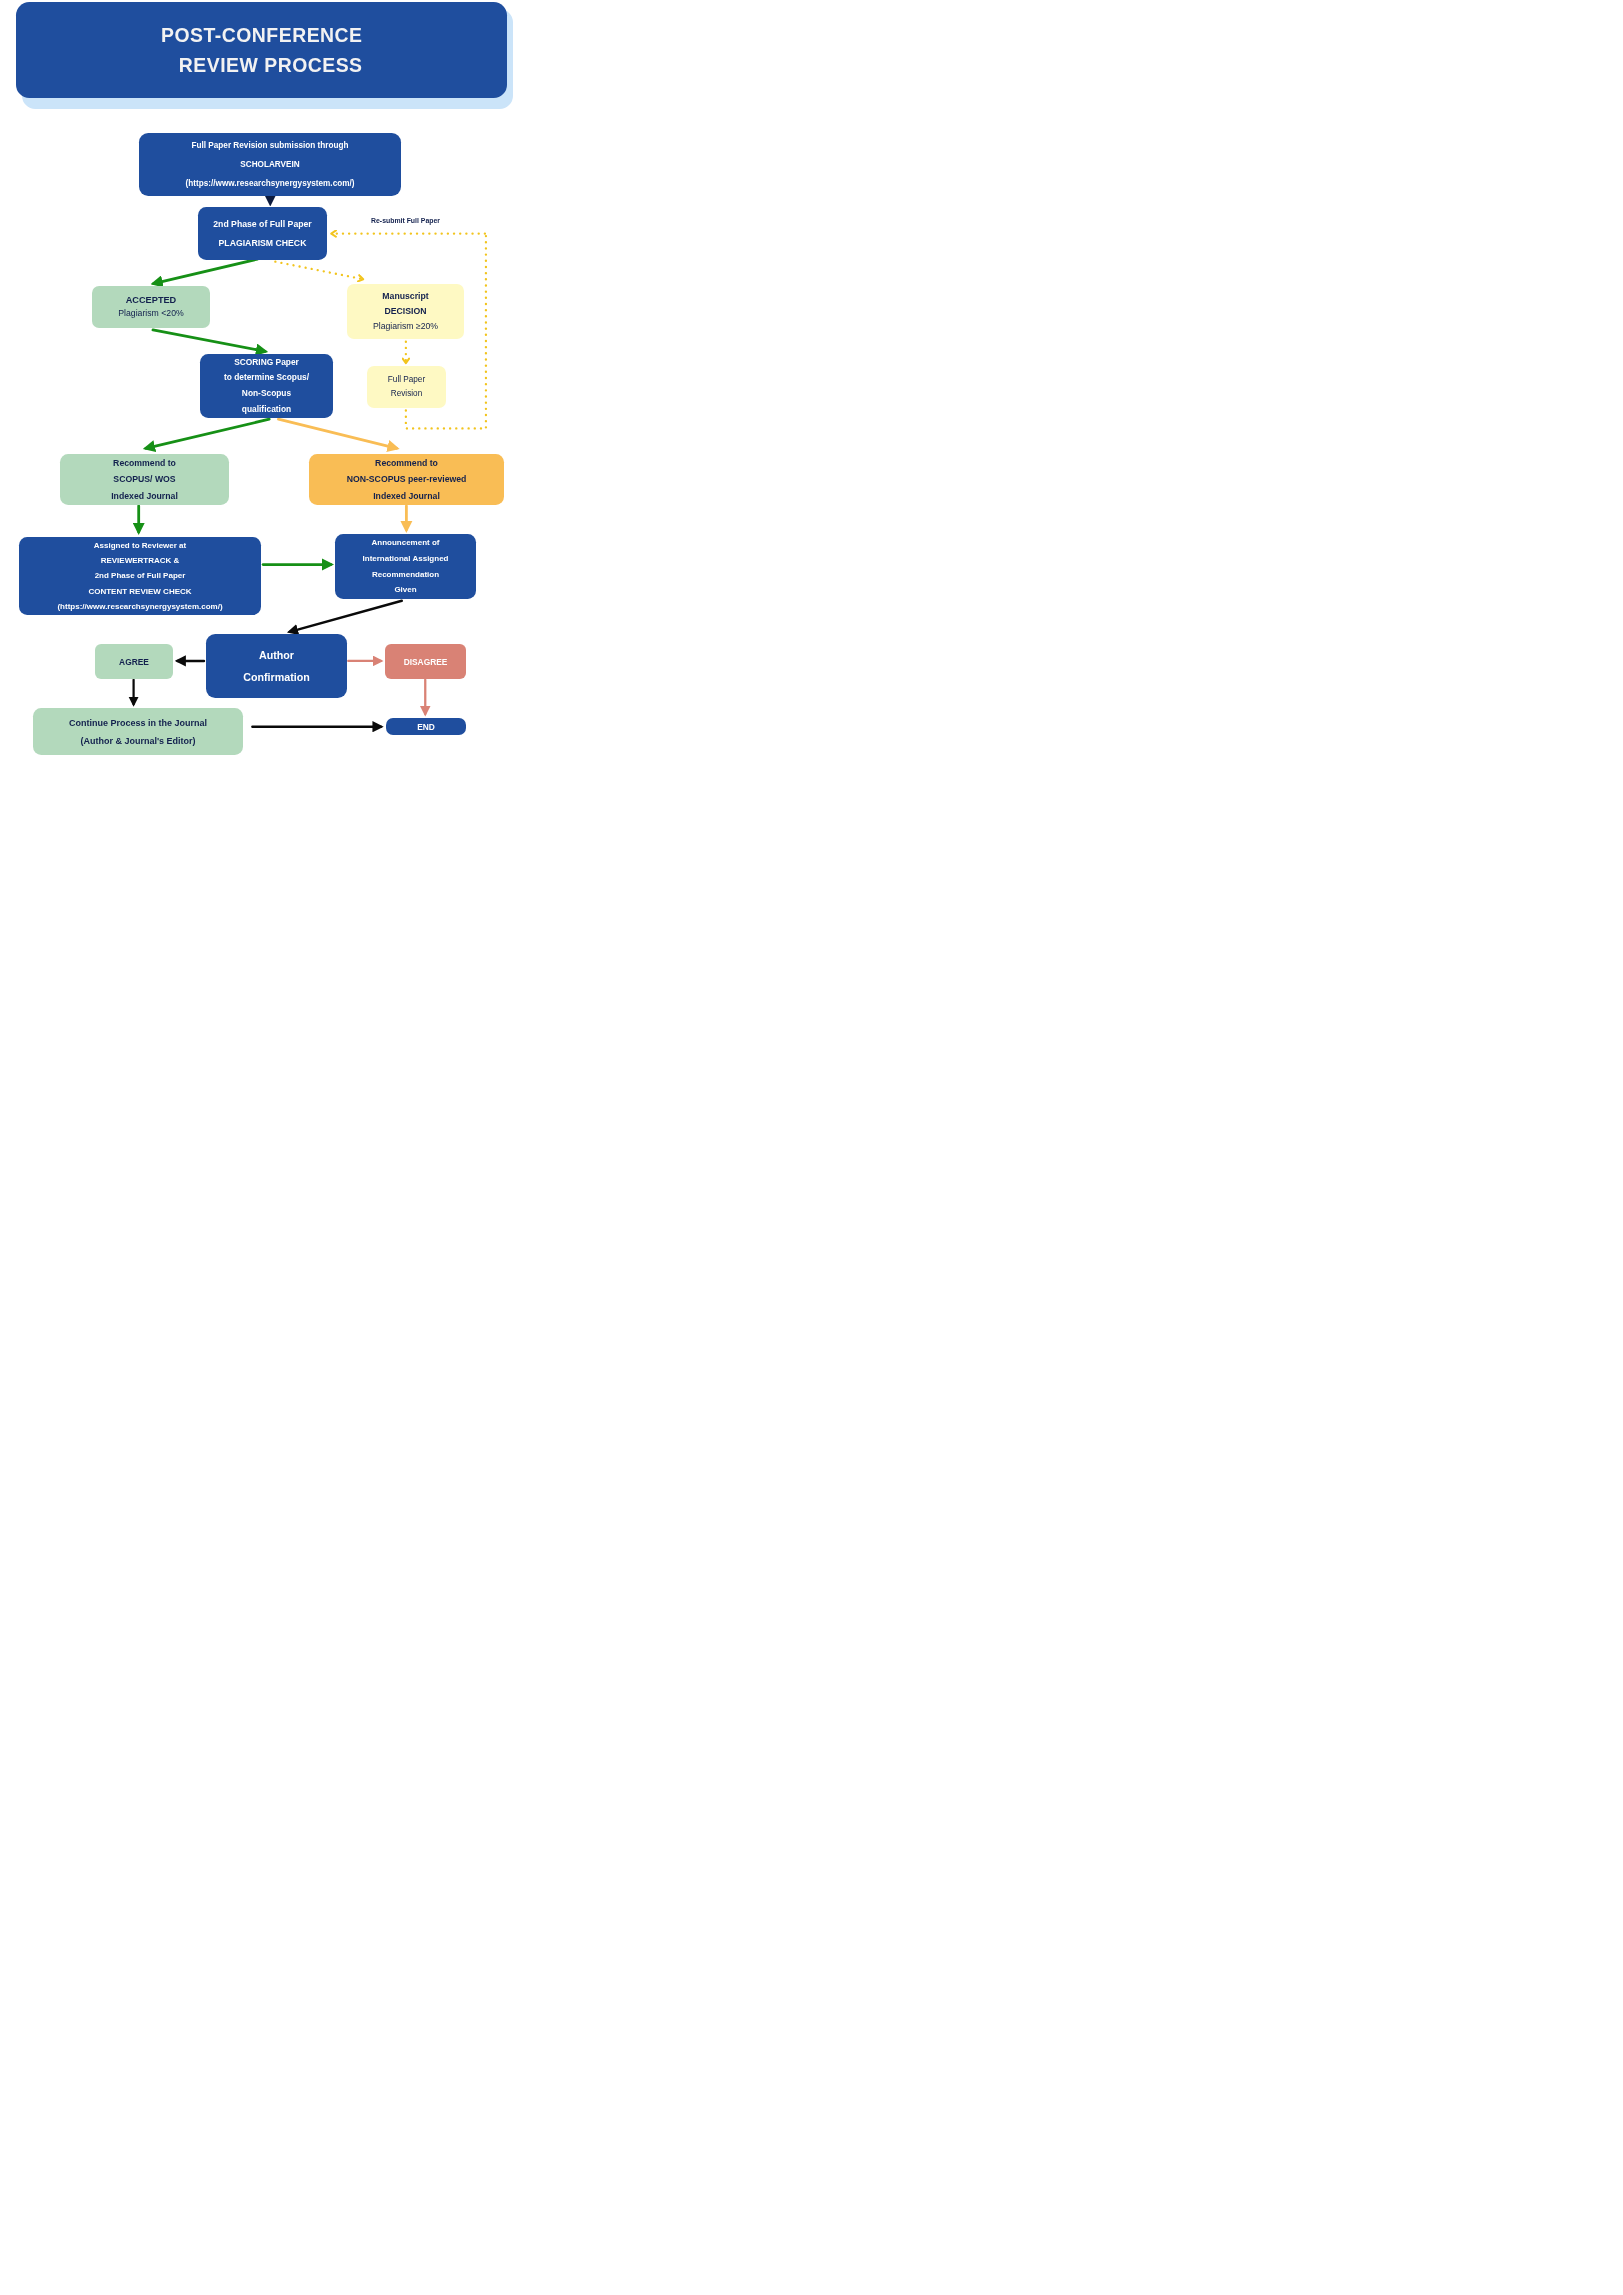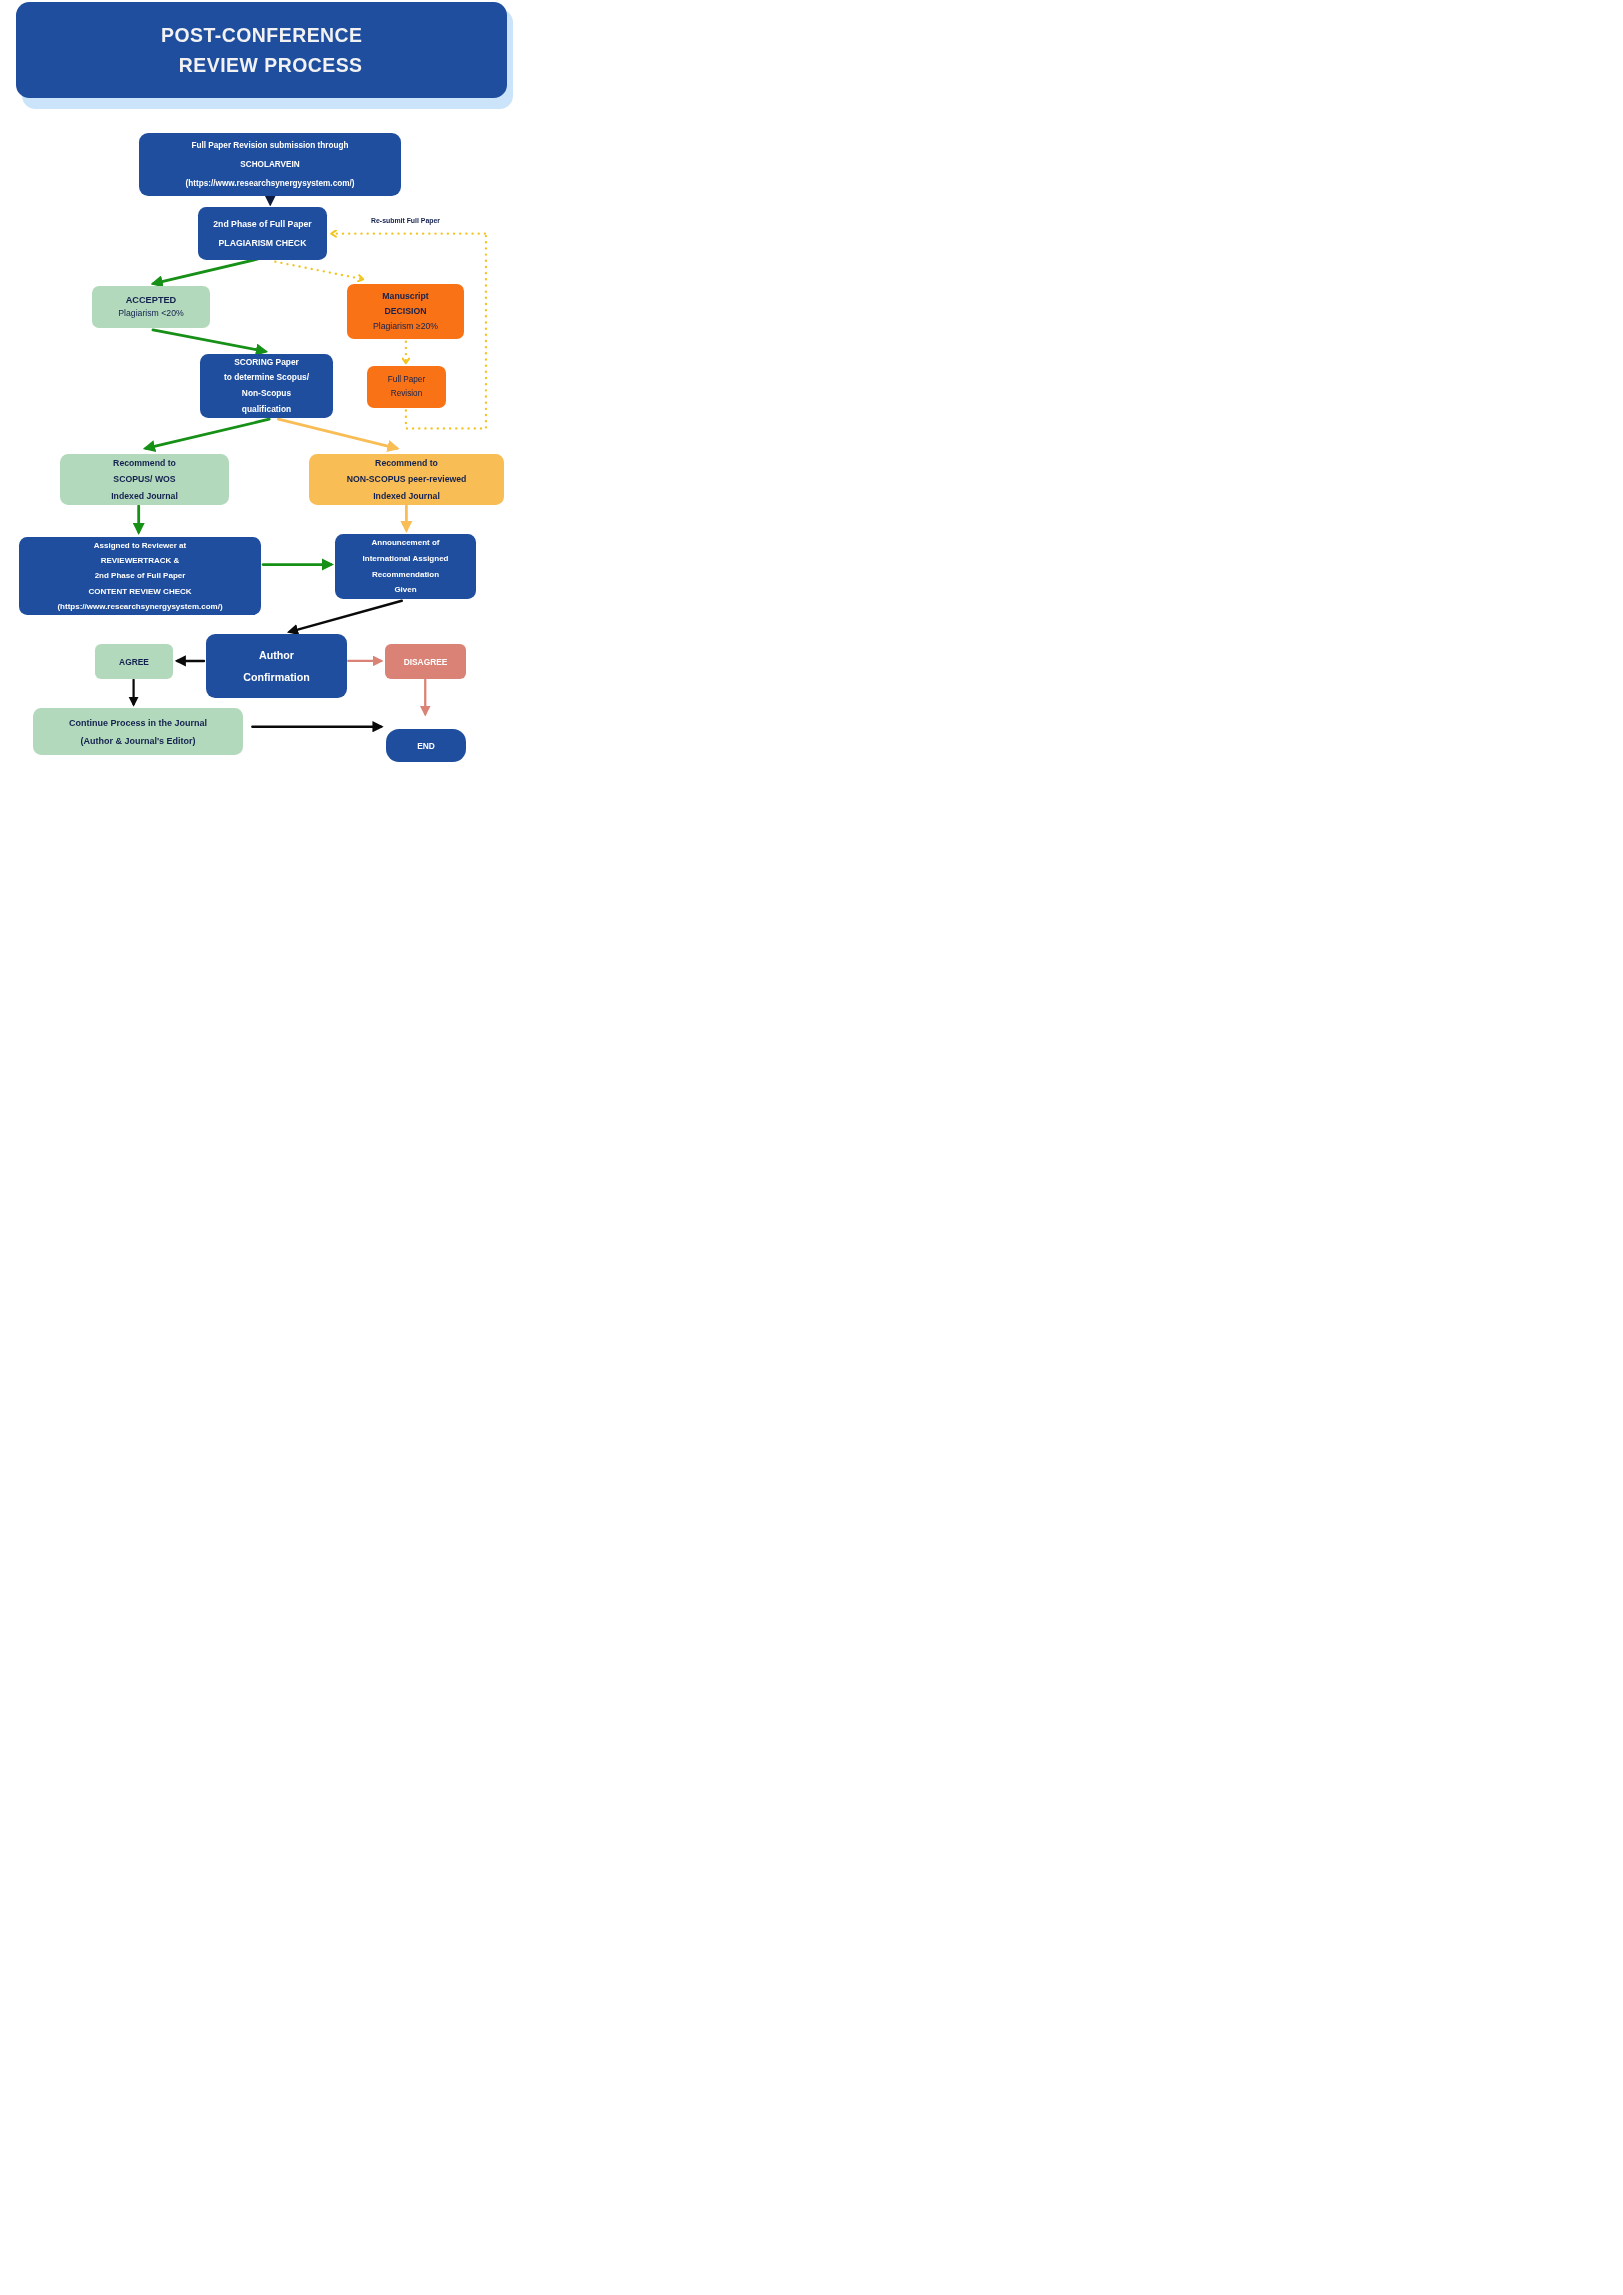--- a/index.html
+++ b/index.html
@@ -9,21 +9,21 @@
         background:#CBE4F9;border-radius:13.3px;}
   .title-panel{position:absolute;left:16.3px;top:2px;width:491px;height:96px;
         background:#1F4E9E;border-radius:13.3px;display:flex;align-items:center;justify-content:center;}
   .title-text{color:#F2F2F2;font-size:19.4px;font-weight:800;letter-spacing:0.5px;
         text-align:right;line-height:1.55;white-space:pre-line;}
   .node{position:absolute;display:flex;flex-direction:column;align-items:center;justify-content:center;
         text-align:center;box-sizing:border-box;padding:2px 5.1px;}
   .node .txt{white-space:pre-line;}
   .blue{background:#1F4E9E;color:#FFFFFF;}
   .lightgreen{background:#B3D9BC;color:#13214E;}
-  .yellowbox{background:#f97316;color:#13214E;}
+  .yellowbox{background:#fef9c3;color:#13214E;}
   .orangebox{background:#F9BD55;color:#13214E;}
   .salmonbox{background:#D98275;color:#FFFFFF;}
   .bold{font-weight:700;}
   #arrows{position:absolute;left:0;top:0;width:541px;height:765px;pointer-events:none;}
   .floating-label{position:absolute;color:#13214E;font-weight:600;text-align:center;}
 </style>
 </head>
 <body>
 
 <div id="page">
@@ -153,18 +153,18 @@
 
   <div class="node salmonbox" style="left:385px;top:644px;width:81px;height:35px;border-radius:6.1px;">
     <div class="txt bold" style="font-size:8.4px;">DISAGREE</div>
   </div>
 
   <div class="node lightgreen" style="left:33px;top:708px;width:210px;height:47px;border-radius:8.2px;">
     <div class="txt bold" style="font-size:9px;line-height:2.0;">Continue Process in the Journal
 (Author &amp; Journal's Editor)</div>
   </div>
 
-  <div class="node blue" style="left:386px;top:718px;width:80px;height:33px;border-radius:13px;margin-top:11px;">
+  <div class="node blue" style="left:386px;top:718px;width:80px;height:17px;border-radius:7px;">
     <div class="txt bold" style="font-size:8.4px;">END</div>
   </div>
 
 </div>
 
 
 </body></html>

